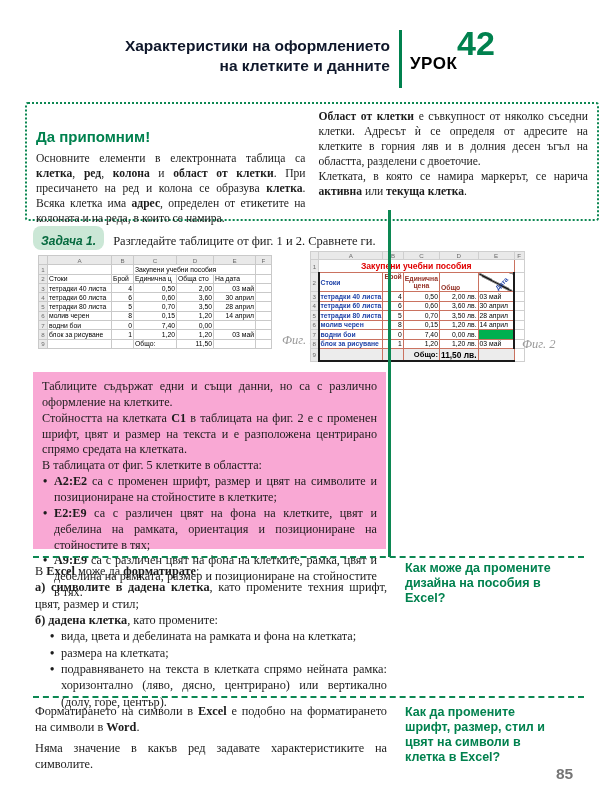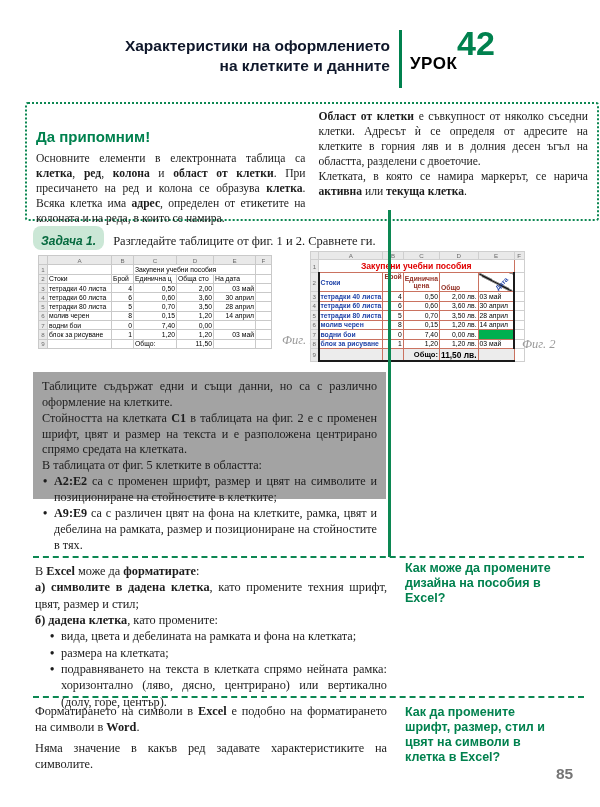--- a/index.html
+++ b/index.html
@@ -71,22 +71,22 @@
   .fig2 .c-h4{border-right:2px solid #1a1a1a;}
   .fig2 .c-name,.fig2 .c-h0,.fig2 .r9.c-a{border-left:2px solid #1a1a1a;}
   .fig2 .hl{background:#00B050;}
   .fig2 .r9{background:#ECECEC;}
   .fig2 tr:last-child td.r9{border-bottom:2px solid #1a1a1a;}
   .fig2 .c-tlabel{font-weight:bold;text-align:right;font-size:7.6px;}
   .fig2 .c-tval{font-weight:bold;font-size:8.4px;}
   #fig2-caption{position:absolute;left:522px;top:337px;}
 
   
-  #analysis-box{position:absolute;left:33px;top:372px;width:353px;height:127px;
-    background:#a3a3a3;padding:7px 9px;box-sizing:border-box;
+  #analysis-box{position:absolute;left:33px;top:372px;width:353px;height:177px;
+    background:#f9a8d4;padding:7px 9px;box-sizing:border-box;
     font-size:12.2px;line-height:1.3;text-align:justify;}
   #analysis-box p{margin:0;}
   .bullet{position:relative;padding-left:12px;margin:0;}
   .bullet::before{content:"\2022";position:absolute;left:1px;top:0;font-weight:bold;}
 
   
   #main-vline{position:absolute;left:388px;top:210px;width:2.5px;height:347px;
     background:#0C8752;z-index:5;}
   .dash-rule{position:absolute;left:33px;width:551px;border-top:2px dashed #0C8752;}
   #dash1{top:556px;} #dash2{top:696px;}
@@ -348,20 +348,21 @@
         </tbody>
       </table>
     </div>
   <div id="fig2-caption" class="figcap">Фиг. 2</div>
 
   <div id="analysis-box">
     <p>Таблиците съдържат едни и същи данни, но са с различно оформление на клетките.</p>
     <p><span>Стойността на клетката </span><span class="b">C1</span><span> в таблицата на фиг. 2 е с променен шрифт, цвят и размер на текста и е разположена центрирано спрямо средата на клетката.</span></p>
     <p>В таблицата от фиг. 5 клетките в областта:</p>
     <p class="bullet"><span class="b">A2:E2</span><span> са с променен шрифт, размер и цвят на символите и позициониране на стойностите в клетките;</span></p>
+    <p class="bullet"><span class="b">E2:E9</span><span> са с различен цвят на фона на клетките, цвят и дебелина на рамката, ориентация и позициониране на стойностите в тях;</span></p>
     <p class="bullet"><span class="b">A9:E9</span><span> са с различен цвят на фона на клетките, рамка, цвят и дебелина на рамката, размер и позициониране на стойностите в тях.</span></p>
   </div>
 
   <div id="main-vline"></div>
   <div id="dash1" class="dash-rule"></div>
   <div id="dash2" class="dash-rule"></div>
 
   <div id="format-section">
     <p><span>В </span><span class="b">Excel</span><span> може да </span><span class="b">форматирате</span><span>:</span></p>
     <p><span class="b">а) символите в дадена клетка</span><span>, като промените техния шрифт, цвят, размер и стил;</span></p>

